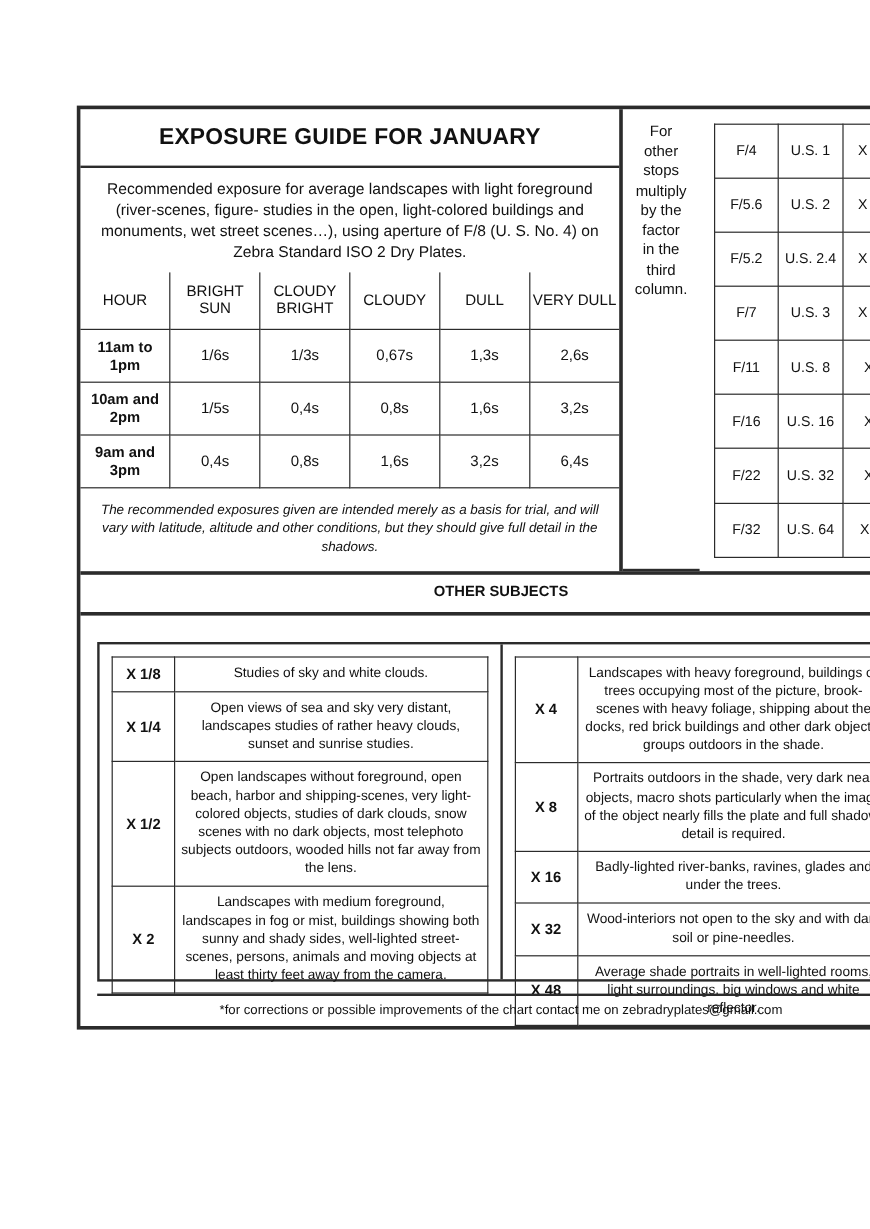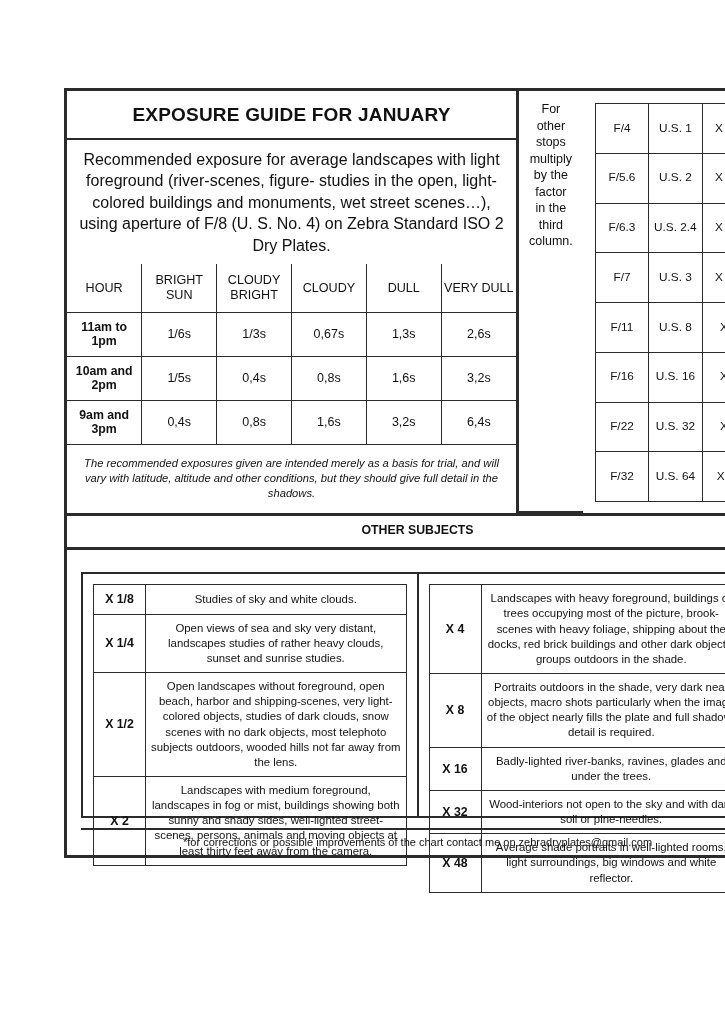--- a/index.html
+++ b/index.html
@@ -52,21 +52,21 @@
   }
   .stops-note {
     font-size: 12.5px;
     line-height: 1.32;
     text-align: center;
     padding: 10px 10px 9px 10px;
     border-bottom: 2px solid #2b2b2b;
   }
 
   .intro {
-    font-size: 16px;
+    font-size: 13px;
     line-height: 1.34;
     text-align: center;
     padding: 9px 12px 8px 12px;
   }
 
   
   table.exp {
     width: 100%;
     border-collapse: collapse;
     table-layout: fixed;
@@ -240,21 +240,21 @@
                 <td>F/4</td>
                 <td>U.S. 1</td>
                 <td>X 1/4</td>
               </tr>
               <tr>
                 <td>F/5.6</td>
                 <td>U.S. 2</td>
                 <td>X 1/2</td>
               </tr>
               <tr>
-                <td>F/6.3</td>
+                <td>F/5.2</td>
                 <td>U.S. 2.4</td>
                 <td>X 5/8</td>
               </tr>
               <tr>
                 <td>F/7</td>
                 <td>U.S. 3</td>
                 <td>X 3/4</td>
               </tr>
               <tr>
                 <td>F/11</td>

